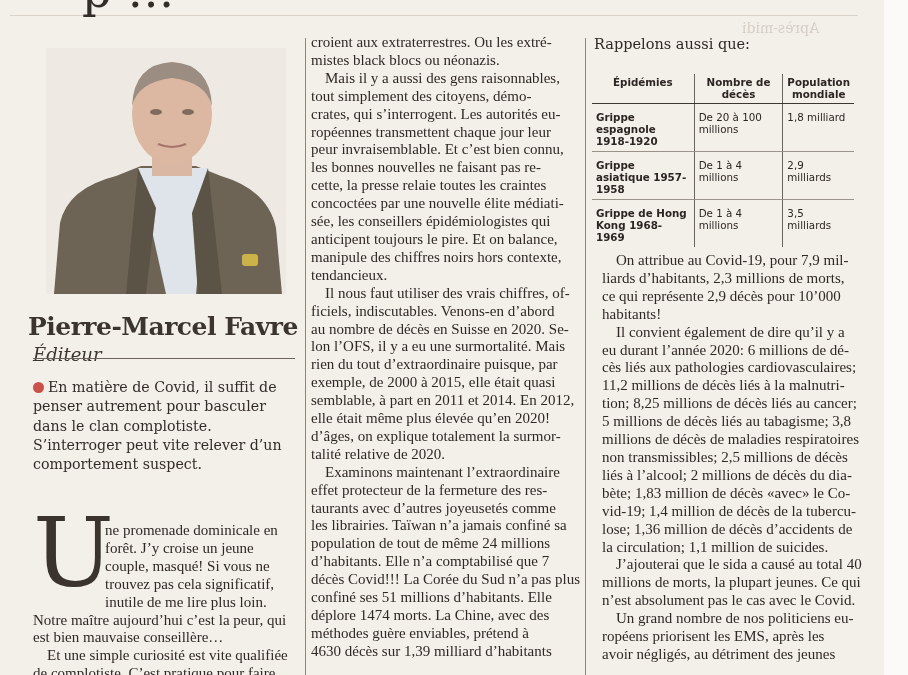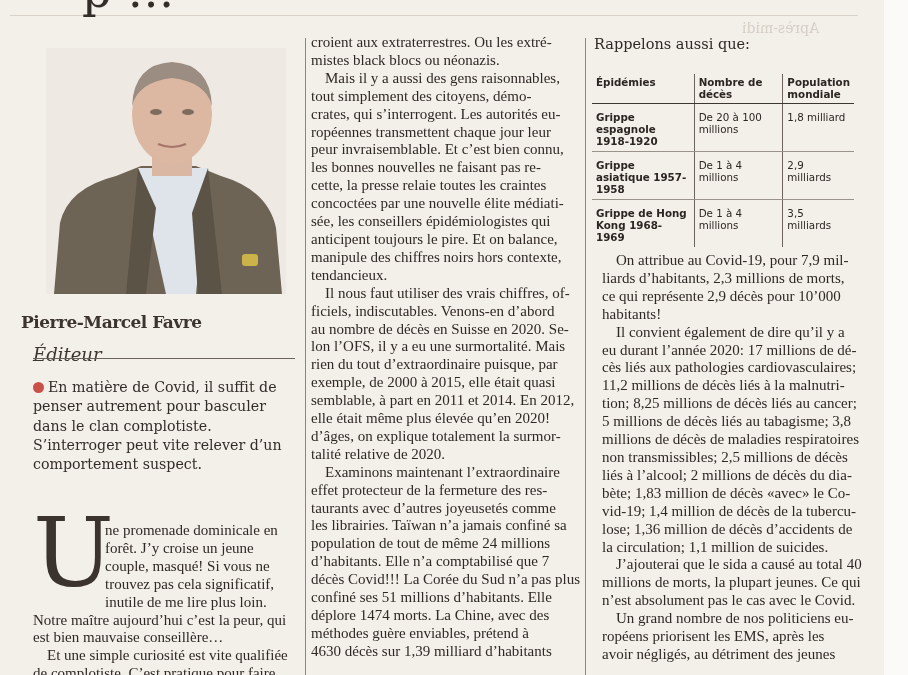--- a/index.html
+++ b/index.html
@@ -8,36 +8,36 @@
     background: #f3efe9;
     font-family: "DejaVu Serif", "Liberation Serif", serif;
     color: #2a2522;
   }
   .page-edge { position: absolute; right: 0; top: 0; width: 24px; height: 675px; background: #fbfaf8; }
   .top-rule { position: absolute; left: 10px; top: 15px; width: 848px; height: 1px; background: #d8d2c9; }
   .headline-frag { position: absolute; left: 82px; top: -36px; font-size: 46px; color: #332d29; white-space: nowrap; letter-spacing: 1px; }
   .showthrough { position: absolute; left: 742px; top: 20px; font-size: 14px; color: #d6cfc6; transform: scaleX(-1); white-space: nowrap; }
   .col-rule { position: absolute; width: 1px; background: #8c857d; }
   .photo { position: absolute; left: 46px; top: 48px; width: 240px; height: 246px; overflow: hidden; background: #efebe4; }
-  .author-name { position: absolute; left: 21px; top: 312px; font-family: "DejaVu Serif", serif; font-weight: bold; font-size: 17px; color: #3b342f; letter-spacing: -0.5px; white-space: nowrap; }
+  .author-name { position: absolute; left: 28px; top: 312px; font-family: "DejaVu Serif", serif; font-weight: bold; font-size: 25px; color: #3b342f; letter-spacing: -0.5px; white-space: nowrap; }
   .author-role { position: absolute; left: 33px; top: 344px; font-style: italic; font-size: 18px; color: #3b342f; }
   .author-rule { position: absolute; left: 33px; top: 358px; width: 262px; height: 1px; background: #6b645e; }
   .lead { position: absolute; left: 33px; top: 378px; width: 270px; font-size: 14.2px; line-height: 19.3px; color: #332d29; }
   .lead .dot { display: inline-block; width: 11px; height: 11px; border-radius: 50%; background: #c9514a; margin-right: 4px; vertical-align: -1px; }
   .dropcap { position: absolute; left: 33px; top: 513px; font-size: 96px; line-height: 80px; color: #3a332e; font-family: "DejaVu Serif", serif; }
   .body-text { font-family: "Liberation Serif", "DejaVu Serif", serif; font-size: 15px; line-height: 17.9px; color: #2f2925; }
   .body-text .ln { display: block; white-space: nowrap; }
   .body-text .ind { padding-left: 14px; }
   .col1 { position: absolute; left: 33px; top: 522px; width: 272px; }
   .col1 .wrap { padding-left: 72px; }
   .col2 { position: absolute; left: 311px; top: 34px; width: 272px; }
   .col3 { position: absolute; left: 602px; top: 252px; width: 262px; }
   .intro-line { position: absolute; left: 594px; top: 36px; font-size: 14.5px; color: #2f2925; }
   .tbl { position: absolute; left: 592px; top: 74px; width: 262px; border-collapse: collapse; font-family: "DejaVu Sans", "Liberation Sans", sans-serif; font-size: 10.3px; line-height: 12px; color: #2c2622; }
-  .tbl th { text-align: left; font-weight: bold; padding: 2px 4px 3px 4px; vertical-align: top; border-bottom: 1.5px solid #3d3732; }
+  .tbl th { text-align: center; font-weight: bold; padding: 2px 4px 3px 4px; vertical-align: top; border-bottom: 1.5px solid #3d3732; }
   .tbl td { padding: 7px 4px 4px 4px; vertical-align: top; border-bottom: 1px solid #9a938b; }
   .tbl tr:last-child td { border-bottom: none; }
   .tbl td.e { font-weight: bold; }
   .tbl td.m, .tbl th.m { border-left: 1px solid #6b645e; }
 </style>
 </head>
 <body>
 
 <div class="page-edge"></div>
 <div class="top-rule"></div>
@@ -152,21 +152,21 @@
     </tr>
   </tbody>
 </table>
 
 <div class="col3 body-text">
   <span class="ln ind">On attribue au Covid-19, pour 7,9 mil-</span>
   <span class="ln">liards d’habitants, 2,3 millions de morts,</span>
   <span class="ln">ce qui représente 2,9 décès pour 10’000</span>
   <span class="ln">habitants!</span>
   <span class="ln ind">Il convient également de dire qu’il y a</span>
-  <span class="ln">eu durant l’année 2020: 17 millions de dé-</span>
+  <span class="ln">eu durant l’année 2020: 6 millions de dé-</span>
   <span class="ln">cès liés aux pathologies cardiovasculaires;</span>
   <span class="ln">11,2 millions de décès liés à la malnutri-</span>
   <span class="ln">tion; 8,25 millions de décès liés au cancer;</span>
   <span class="ln">5 millions de décès liés au tabagisme; 3,8</span>
   <span class="ln">millions de décès de maladies respiratoires</span>
   <span class="ln">non transmissibles; 2,5 millions de décès</span>
   <span class="ln">liés à l’alcool; 2 millions de décès du dia-</span>
   <span class="ln">bète; 1,83 million de décès «avec» le Co-</span>
   <span class="ln">vid-19; 1,4 million de décès de la tubercu-</span>
   <span class="ln">lose; 1,36 million de décès d’accidents de</span>

